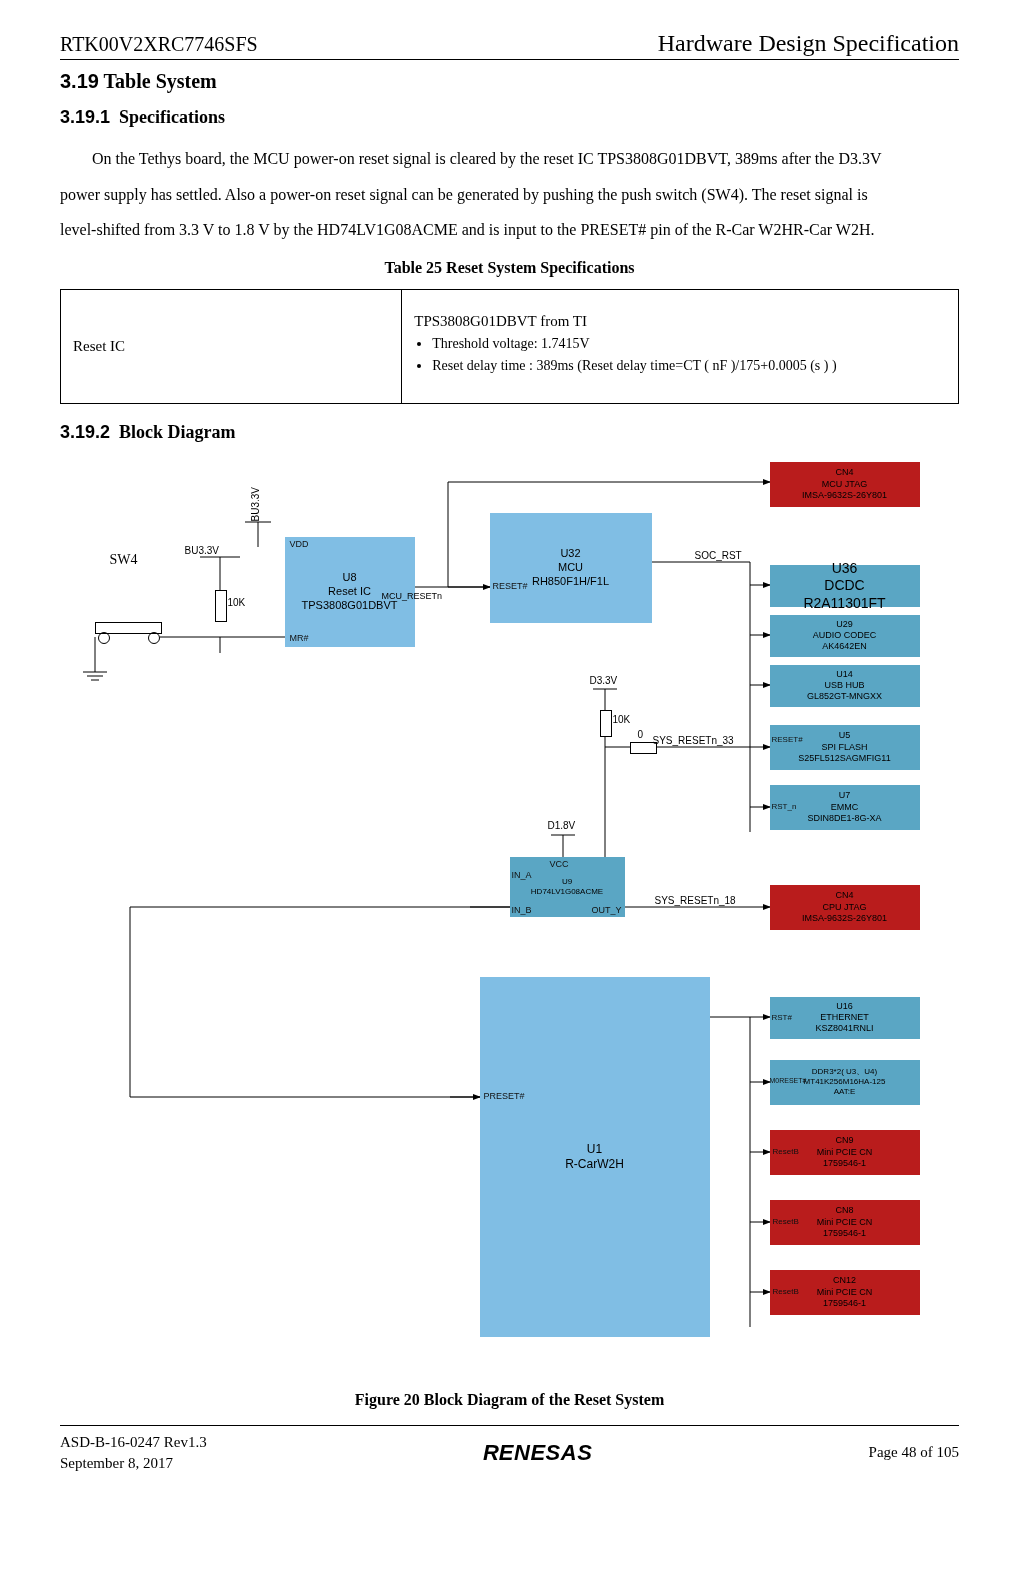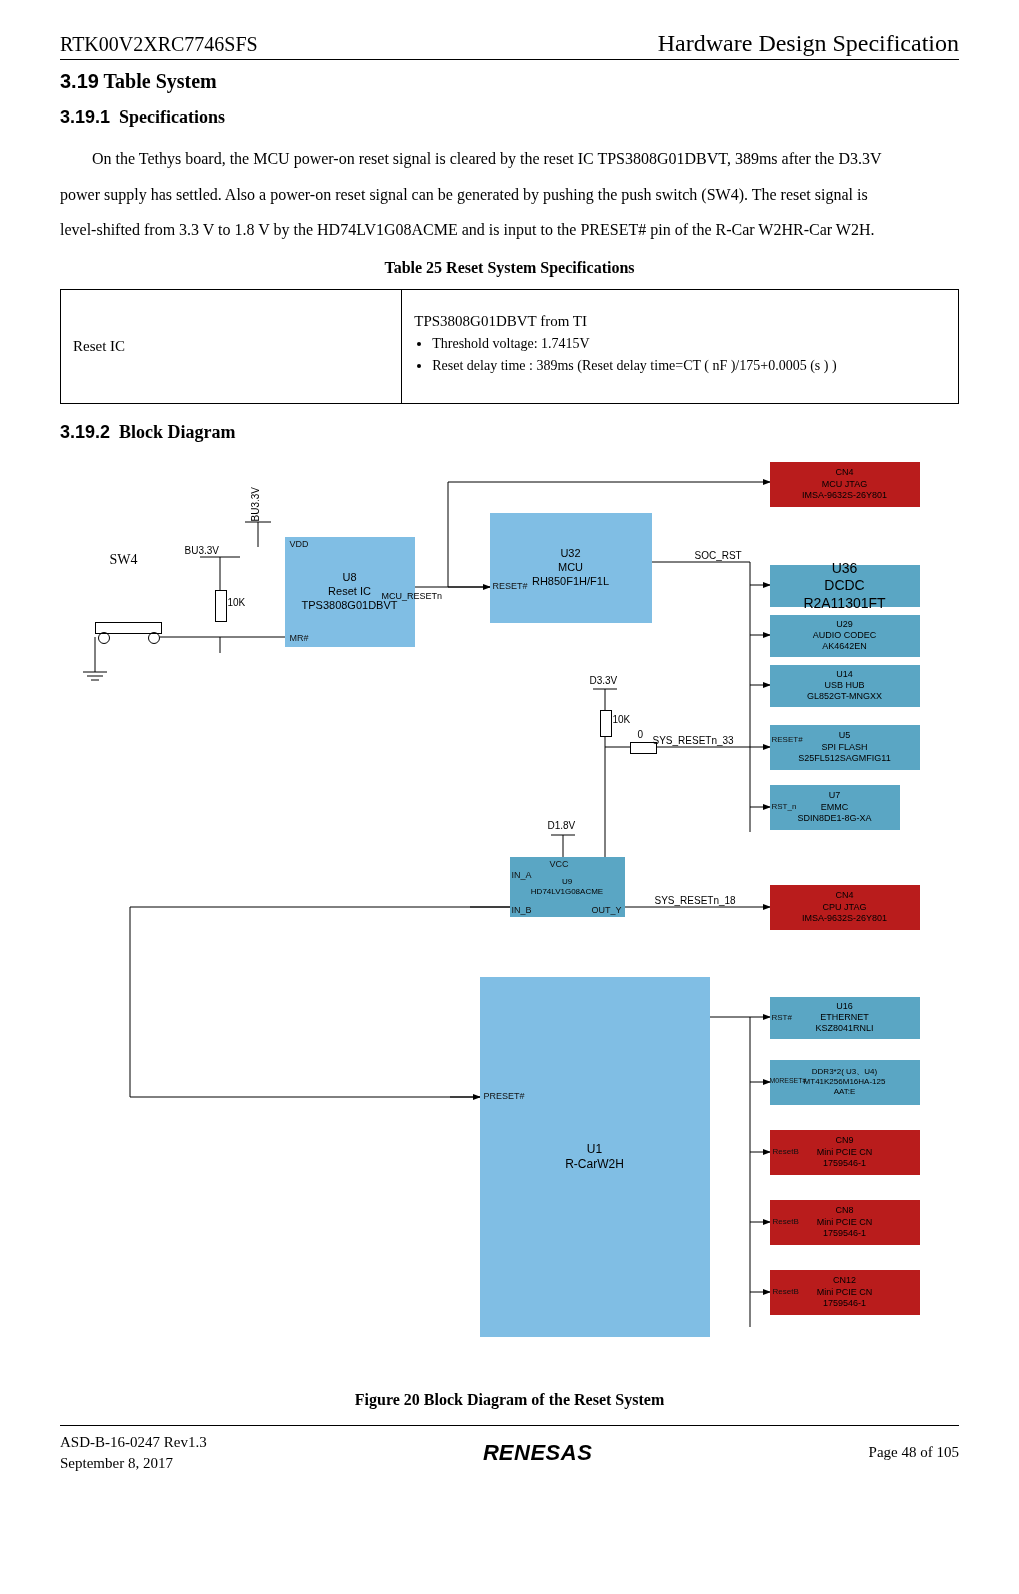--- a/index.html
+++ b/index.html
@@ -307,21 +307,21 @@
       <div>USB HUB</div>
       <div>GL852GT-MNGXX</div>
     </div>
     <div class="box teal" style="left:700px;top:268px;width:150px;height:45px;font-size:9px">
       <div>U5</div>
       <div>SPI FLASH</div>
       <div>S25FL512SAGMFIG11</div>
     </div>
     <div class="pinlabel" style="left:702px;top:278px;font-size:8px;text-align:left;width:30px">RESET#</div>
 
-    <div class="box teal" style="left:700px;top:328px;width:130px;height:45px;font-size:9px">
+    <div class="box teal" style="left:700px;top:328px;width:150px;height:45px;font-size:9px">
       <div>U7</div>
       <div>EMMC</div>
       <div>SDIN8DE1-8G-XA</div>
     </div>
     <div class="pinlabel" style="left:702px;top:345px;font-size:8px">RST_n</div>
 
     <div class="netlabel" style="left:520px;top:218px">D3.3V</div>
     <div class="resistor" style="left:530px;top:253px;width:10px;height:25px"></div>
     <div class="netlabel" style="left:543px;top:257px">10K</div>
     <div class="resistor" style="left:560px;top:285px;width:25px;height:10px"></div>

